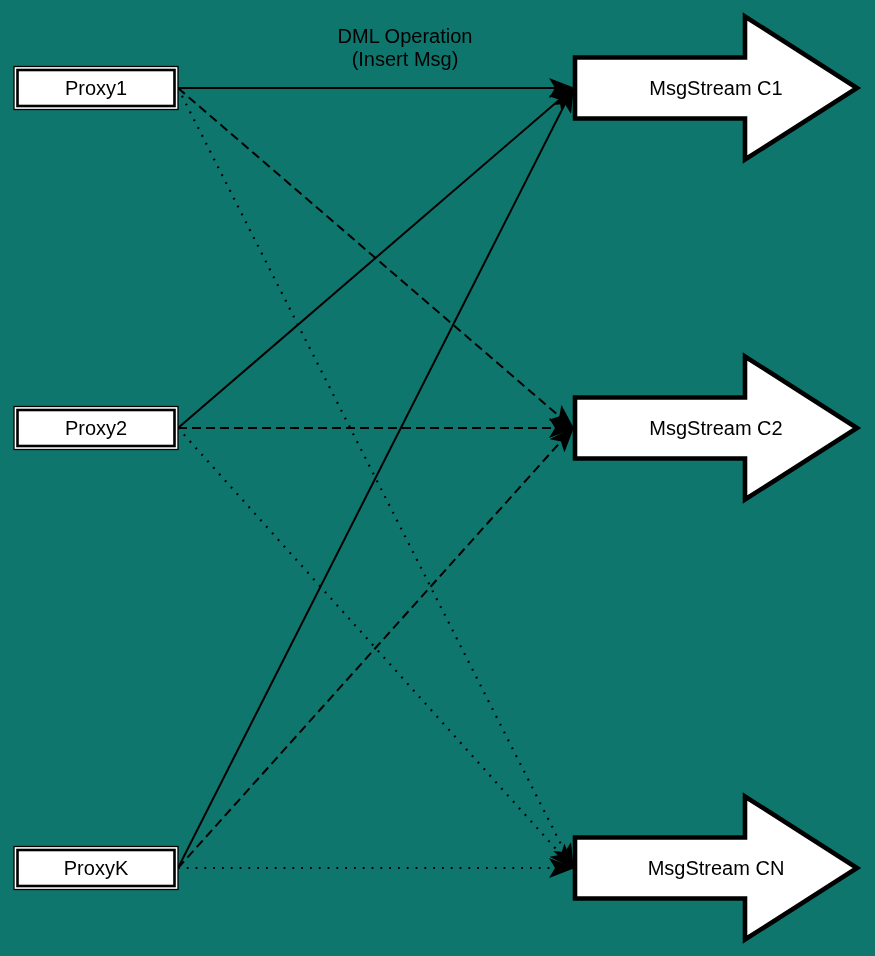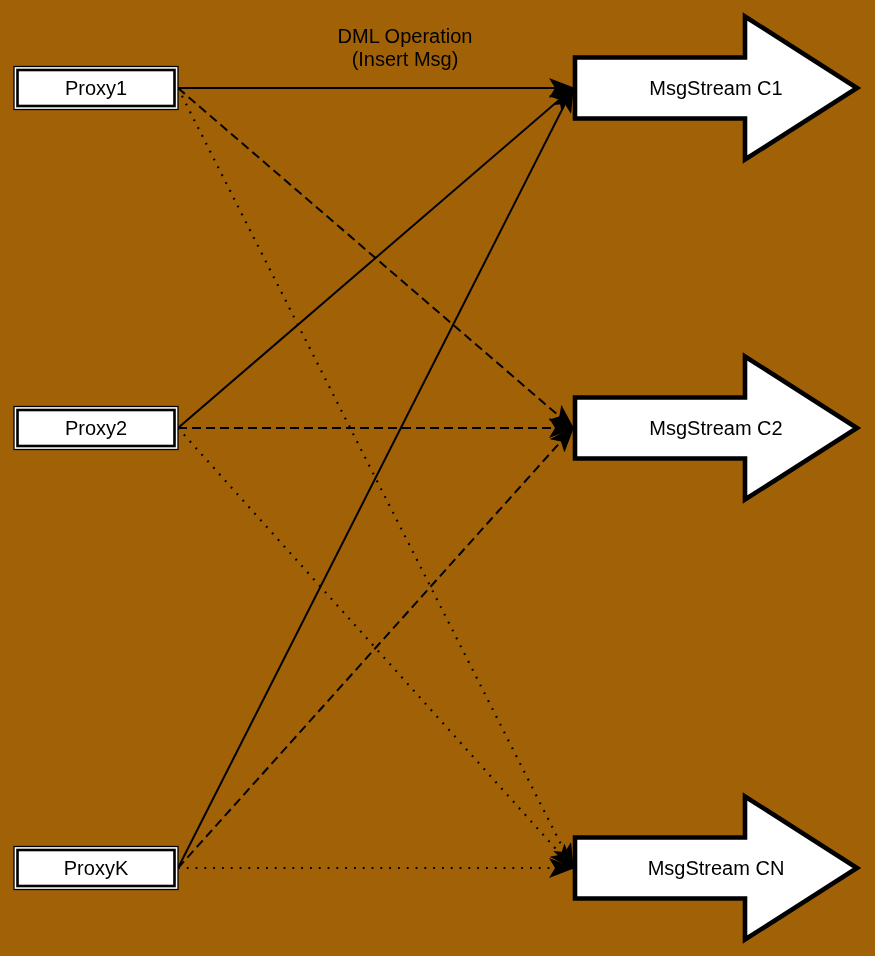--- a/index.html
+++ b/index.html
@@ -5,21 +5,21 @@
   html, body {
     margin: 0;
     padding: 0;
     background: #ffffff;
     font-family: "Liberation Sans", sans-serif;
   }
   .canvas {
     position: relative;
     width: 875px;
     height: 956px;
-    background: #a16207;
+    background: #0f766e;
     overflow: hidden;
   }
   svg text {
     font-family: "Liberation Sans", sans-serif;
     fill: #000000;
   }
   .node-label   { font-size: 20px; }
   .stream-label { font-size: 20px; }
   .annotation   { font-size: 20px; }
   .edge {

